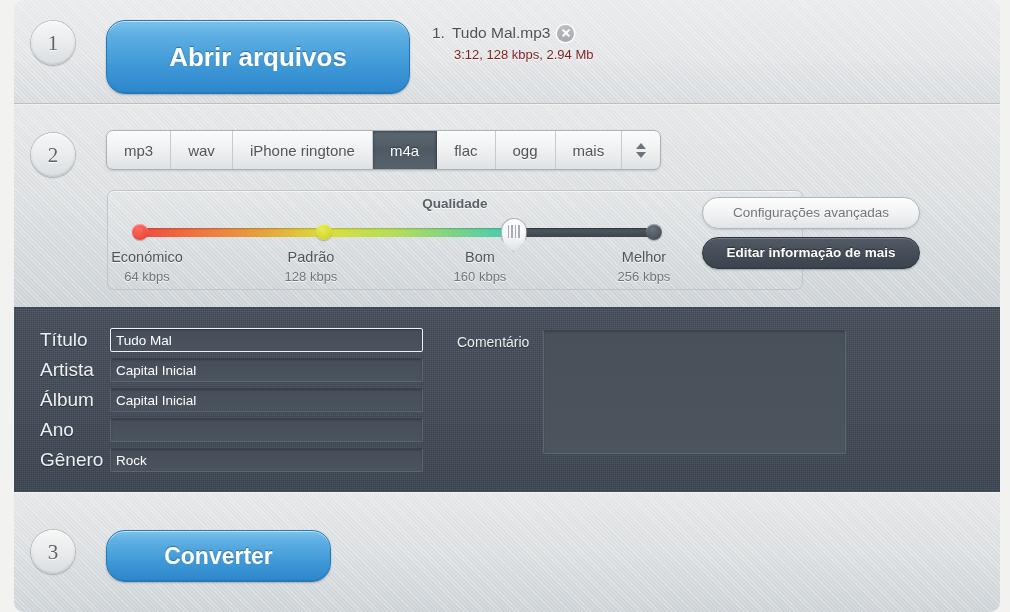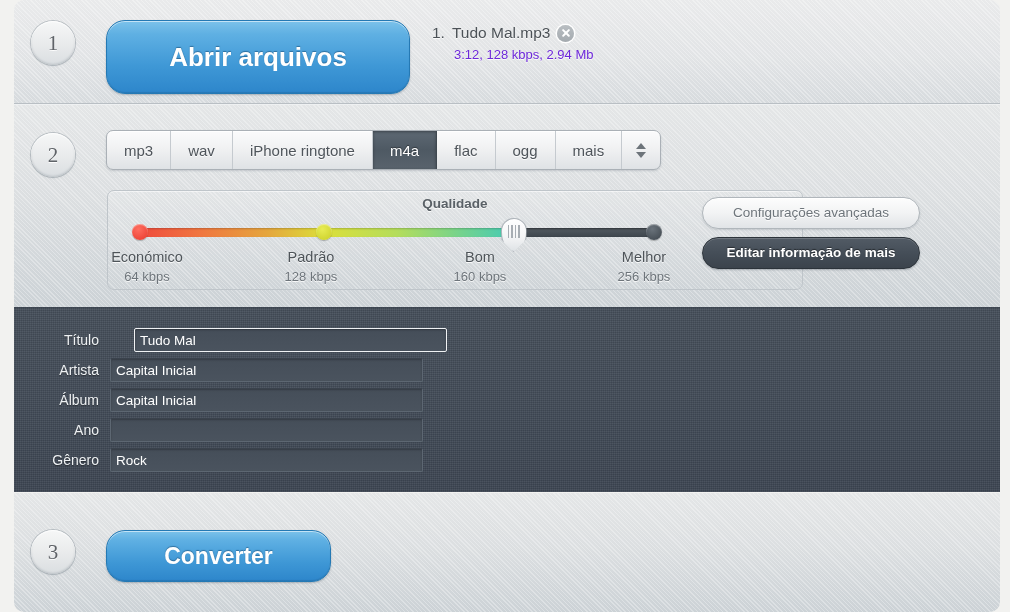--- a/index.html
+++ b/index.html
@@ -124,21 +124,21 @@
     position: relative; cursor: pointer;
   }
   .remove-icon::before, .remove-icon::after {
     content: ""; position: absolute; left: 3.5px; top: 7.6px;
     width: 10px; height: 1.9px; background: #fff; border-radius: 1px;
   }
   .remove-icon::before { transform: rotate(45deg); }
   .remove-icon::after  { transform: rotate(-45deg); }
   .file-meta {
     margin-left: 22px; margin-top: 5px;
-    color: #6d28d9; font-size: 13px;
+    color: #7f1d1d; font-size: 13px;
     text-shadow: 0 1px 0 rgba(255,255,255,.8);
   }
 
   
   #format-tabs {
     position: absolute; left: 106px; top: 130px;
     height: 40px; display: flex; align-items: stretch;
     border: 1px solid #aab0b6; border-radius: 7px;
     background: linear-gradient(to bottom, #fbfbfc 0%, #f0f1f2 48%, #dfe2e5 100%);
     box-shadow: inset 0 1px 0 #fff, 0 1px 2px rgba(120,130,140,.30);
@@ -268,40 +268,39 @@
     background: linear-gradient(to bottom, #525b65 0%, #454e58 50%, #3b434c 100%);
     color: #fff; font-weight: bold;
     text-shadow: 0 -1px 1px rgba(0,0,0,.5);
     box-shadow: inset 0 1px 0 rgba(255,255,255,.18), 0 1px 2px rgba(60,70,80,.35);
   }
 
   
   #tag-form { position: absolute; left: 40px; top: 325px; }
   .field-row { display: flex; align-items: center; height: 30px; margin-bottom: 0px; }
   .field-label {
-    width: 70px; text-align: right; padding-right: 11px;
-    color: #eef1f3; font-size: 14px;
+    width: 70px; padding-right: 11px;
+    color: #eef1f3; font-size: 19px;
     text-shadow: 0 1px 1px rgba(0,0,0,.45);
   }
   .field-input {
     width: 313px; height: 24px;
     background: linear-gradient(to bottom, #454e59, #4a535e);
     border: 1px solid #5d6772;
     border-top-color: #3a424c;
     border-radius: 2px;
     color: #fff; font-size: 13.5px;
     padding: 0 5px;
     font-family: "Liberation Sans", sans-serif;
     box-shadow: inset 0 1px 2px rgba(0,0,0,.25);
     outline: none;
   }
   .field-input.focused {
     border: 1px solid #f0f2f4;
     box-shadow: inset 0 1px 2px rgba(0,0,0,.30);
-    margin-left: 24px;
   }
   #comment-block {
     position: absolute; left: 457px; top: 330px;
     display: flex; align-items: flex-start; gap: 14px;
   }
   #comment-label {
     color: #eef1f3; font-size: 14px; padding-top: 4px;
     text-shadow: 0 1px 1px rgba(0,0,0,.45);
   }
   #comment-input {
@@ -418,20 +417,24 @@
     <div class="field-row">
       <div class="field-label">Ano</div>
       <input class="field-input" type="text" value="" style="">
     </div>
     <div class="field-row">
       <div class="field-label">Gênero</div>
       <input class="field-input" type="text" value="Rock" style="">
     </div>
   </div>
 
+  <div id="comment-block">
+    <div id="comment-label">Comentário</div>
+    <textarea id="comment-input" value="" style=""></textarea>
+  </div>
 
   <div class="panel third"></div>
 
   <div class="step-circle" id="step3-circle">3</div>
 
   <div class="blue-btn" id="convert-button">Converter</div>
 
 </div>
 
 </body></html>

